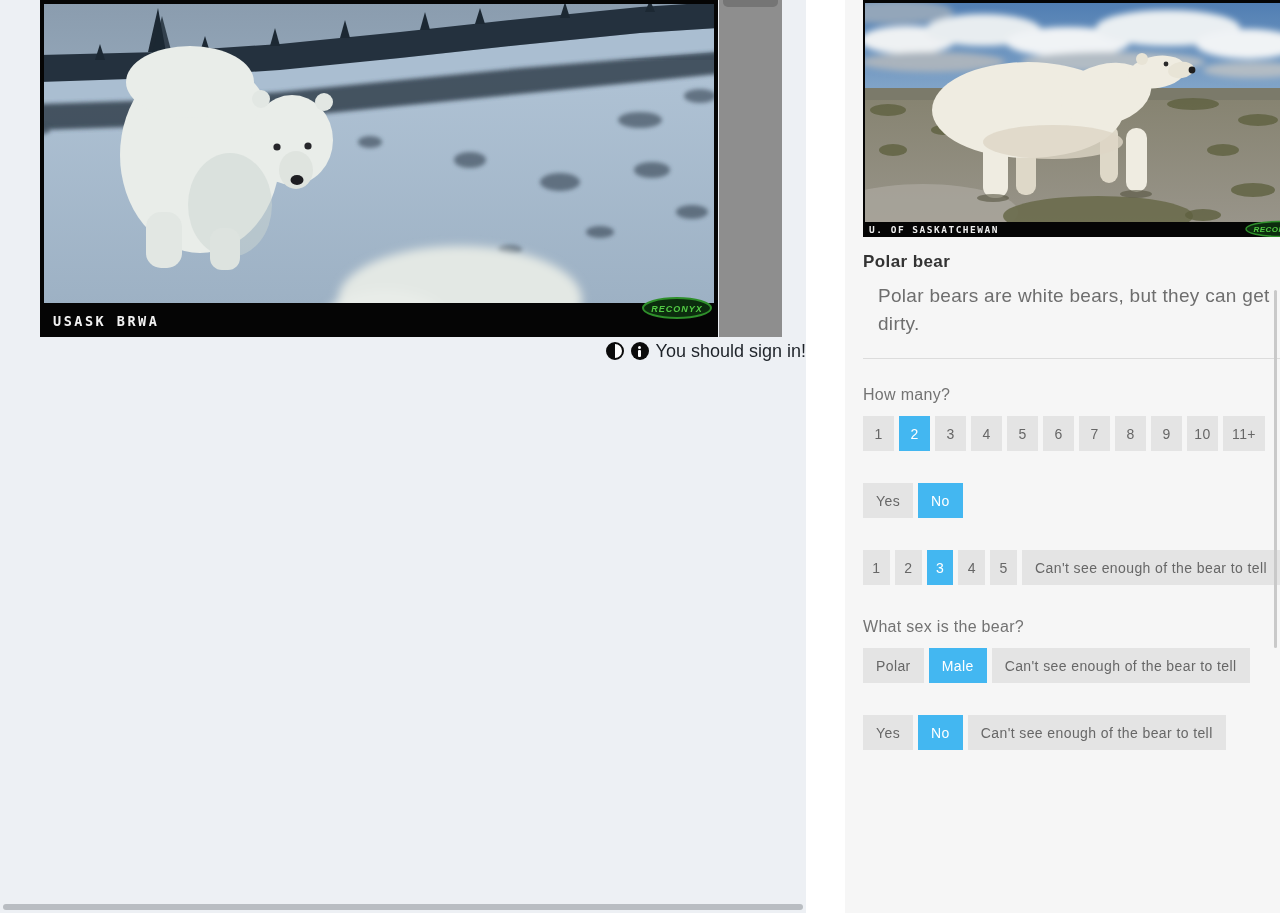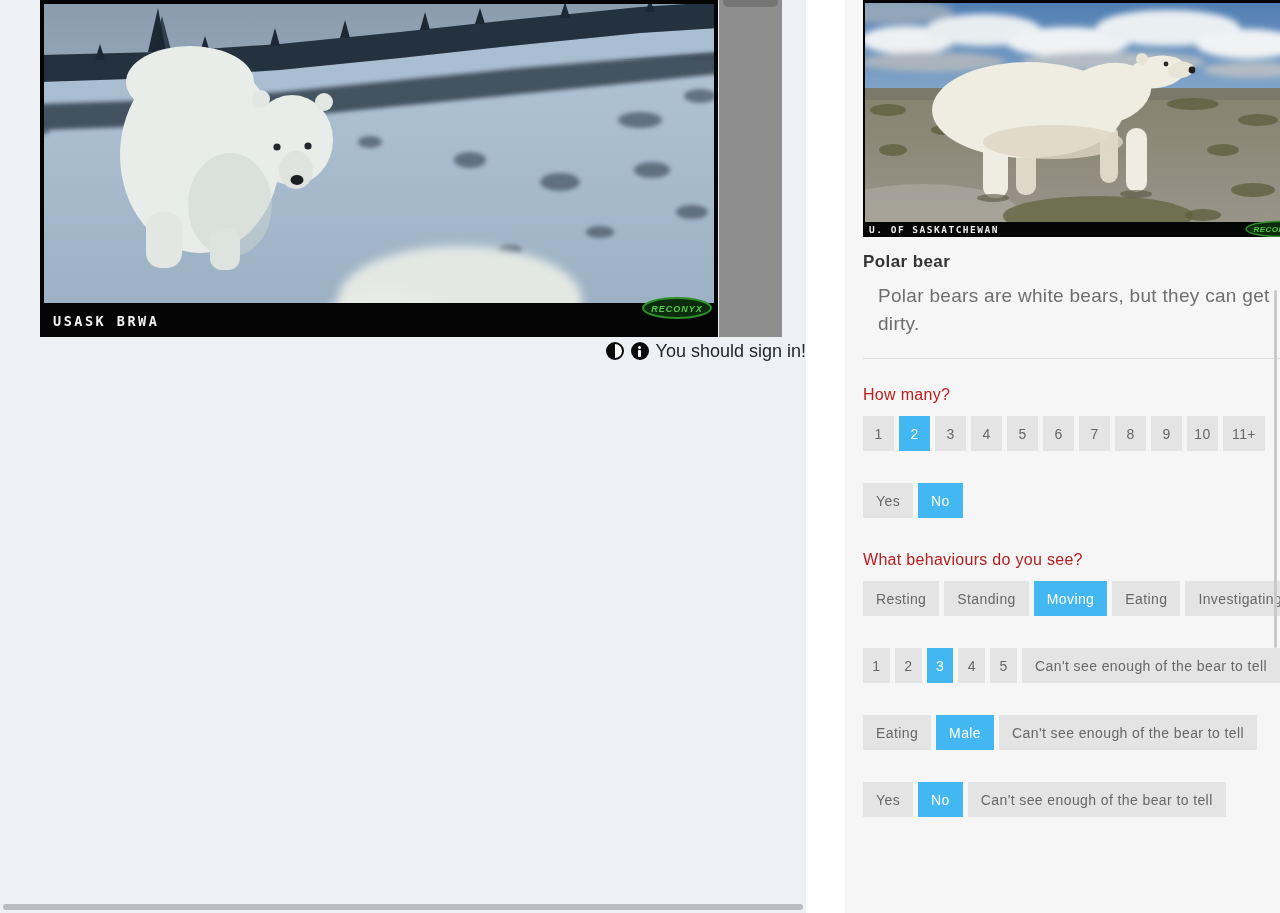--- a/index.html
+++ b/index.html
@@ -24,21 +24,21 @@
   .h-scrollbar{position:absolute;left:3px;top:904px;width:800px;height:6px;background:#b9bdc2;border-radius:3px;}
   
   .task-panel{position:absolute;left:845px;top:0;width:435px;height:913px;background:#f6f6f6;overflow:hidden;}
   .ref-image{position:absolute;left:18px;top:0;width:417px;height:210px;}
   .task-content{position:absolute;left:18px;top:237px;width:417px;}
   .species-title{margin:14px 0 0;font-size:17px;font-weight:bold;color:#333;letter-spacing:.4px;line-height:21px;}
   .species-desc{margin:10px 15px 0;width:392px;font-size:19px;color:#6e6e6e;line-height:28px;letter-spacing:.3px;}
   .divider{margin-top:20px;height:0;border-top:1px solid #dcdcdc;width:417px;}
   .question{margin-top:32px;}
   .question.first{margin-top:26px;}
-  .q-label{font-size:16px;color:#b91c1c;line-height:20px;margin:0 0 11px;letter-spacing:.3px;}
+  .q-label{font-size:16px;color:#737373;line-height:20px;margin:0 0 11px;letter-spacing:.3px;}
   .q-options{display:flex;gap:5px;}
   .opt{height:35px;display:inline-flex;align-items:center;justify-content:center;
     background:#e4e4e4;color:#676767;font-size:14px;letter-spacing:.4px;
     padding:0 13px;box-sizing:border-box;cursor:pointer;white-space:nowrap;}
   .opt.num{width:31px;padding:0;}
   .opt.selected{background:#43b7f1;color:#fff;}
   .right-scrollbar{position:absolute;left:1274px;top:290px;width:3px;height:358px;background:#c9c9c9;border-radius:2px;}
 </style>
 </head>
 <body>
@@ -239,45 +239,36 @@
       </div>
     </div>
 
     <div class="question">
       <div class="q-options">
         <span class="opt">Yes</span>
         <span class="opt selected">No</span>
       </div>
     </div>
 
-    <div class="question">
-      <div class="q-label">What behaviours do you see?</div>
-      <div class="q-options">
-        <span class="opt">Resting</span>
-        <span class="opt">Standing</span>
-        <span class="opt selected">Moving</span>
-        <span class="opt">Eating</span>
-        <span class="opt">Investigating</span>
-      </div>
-    </div>
 
     <div class="question">
       <div class="q-options">
         <span class="opt num">1</span>
         <span class="opt num">2</span>
         <span class="opt num selected">3</span>
         <span class="opt num">4</span>
         <span class="opt num">5</span>
         <span class="opt">Can't see enough of the bear to tell</span>
       </div>
     </div>
 
     <div class="question">
-      <div class="q-options">
-        <span class="opt">Eating</span>
+      <div class="q-label">What sex is the bear?</div>
+      <div class="q-options">
+        <span class="opt">Polar</span>
         <span class="opt selected">Male</span>
         <span class="opt">Can't see enough of the bear to tell</span>
       </div>
     </div>
 
     <div class="question">
       <div class="q-options">
         <span class="opt">Yes</span>
         <span class="opt selected">No</span>
         <span class="opt">Can't see enough of the bear to tell</span>

